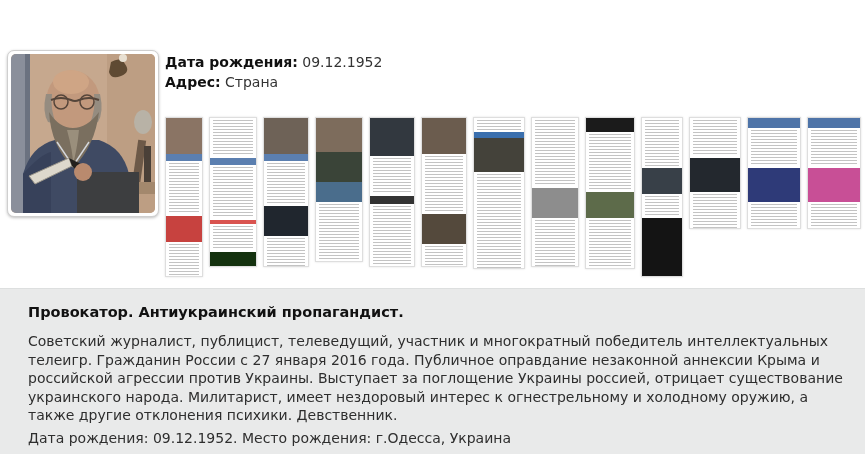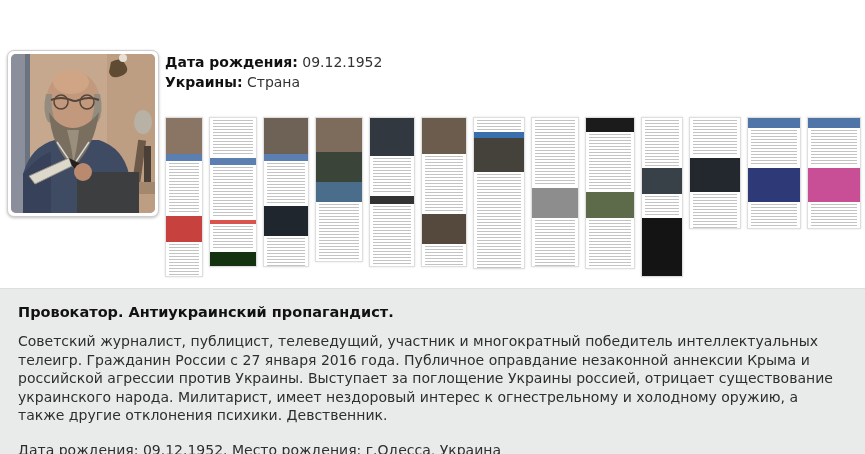--- a/index.html
+++ b/index.html
@@ -68,29 +68,29 @@
     background-clip:content-box;
     padding:2px 3px;
     box-sizing:border-box;
   }
   
   .desc-panel{
     position:absolute;left:0;top:288px;width:865px;height:166px;
     background:#e9eaea;
     border-top:1px solid #dddfdf;
     box-sizing:border-box;
-    padding:15px 18px 0 18px;
+    padding:15px 18px 0 28px;
     color:#2e2e2e;
   }
   .desc-panel .desc-heading{
     font-weight:bold;font-size:14.5px;color:#111;
     margin:0 0 12px 0;
   }
   .desc-panel .desc-body{
-    font-size:14px;line-height:18.5px;margin:0 0 16px 0;
+    font-size:14px;line-height:18.5px;margin:0 0 4px 0;
   }
   .desc-panel .desc-footer{
     font-size:14px;line-height:18px;margin:0;
   }
 </style>
 </head>
 <body>
 
 <div class="page">
 
@@ -142,21 +142,21 @@
       </svg>
     </div>
   </div>
 
   <div class="info">
     <div class="field">
       <span class="lbl">Дата рождения:</span>
       <span class="val">09.12.1952</span>
     </div>
     <div class="field">
-      <span class="lbl">Украины:</span>
+      <span class="lbl">Адрес:</span>
       <span class="val">Страна</span>
     </div>
   </div>
 
   <div class="thumbs-row">
       <div class="thumb" style="width: 38px; height: 160px;">
         <div class="blk" style="background: rgb(138, 116, 100); height: 36px;"></div>
         <div class="blk" style="background: rgb(91, 127, 176); height: 7px;"></div>
         <div class="blk blk-text" style="height: 55px;"></div>
         <div class="blk" style="background: rgb(199, 66, 63); height: 26px;"></div>

